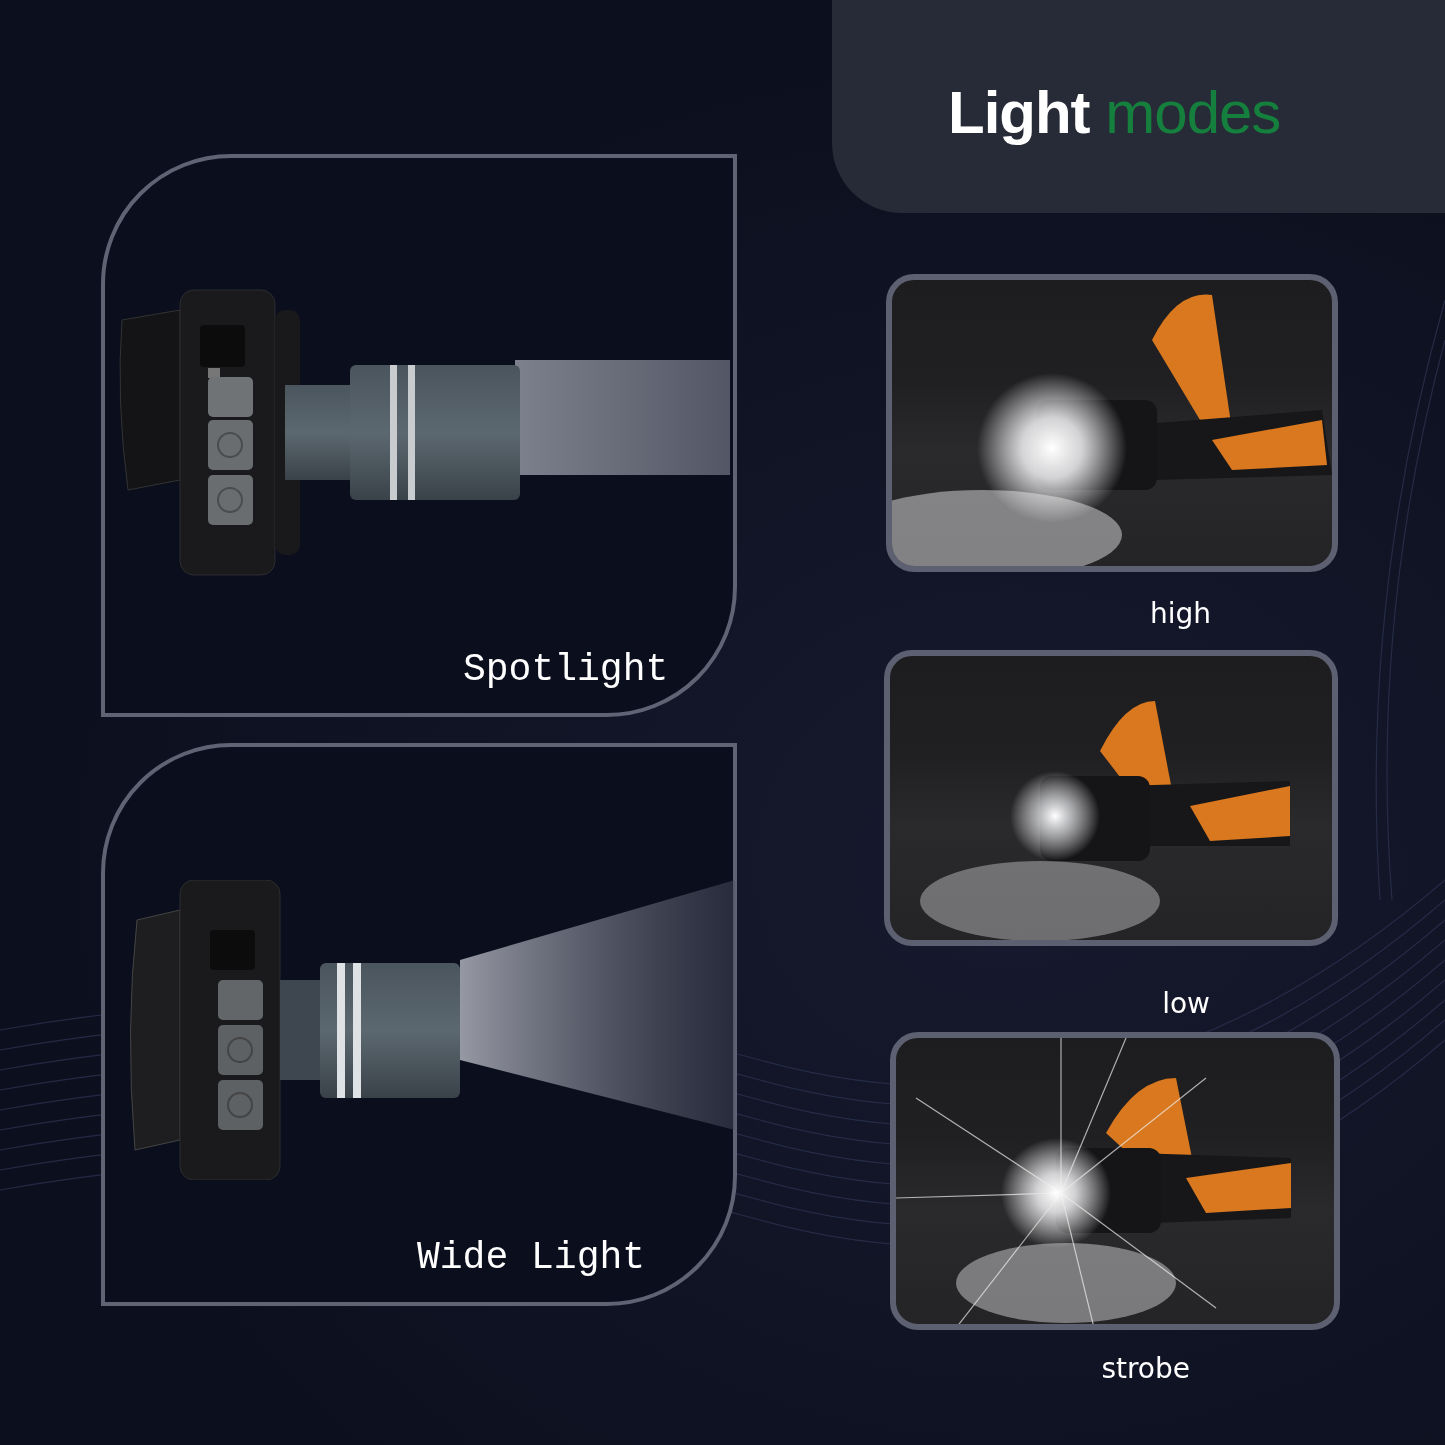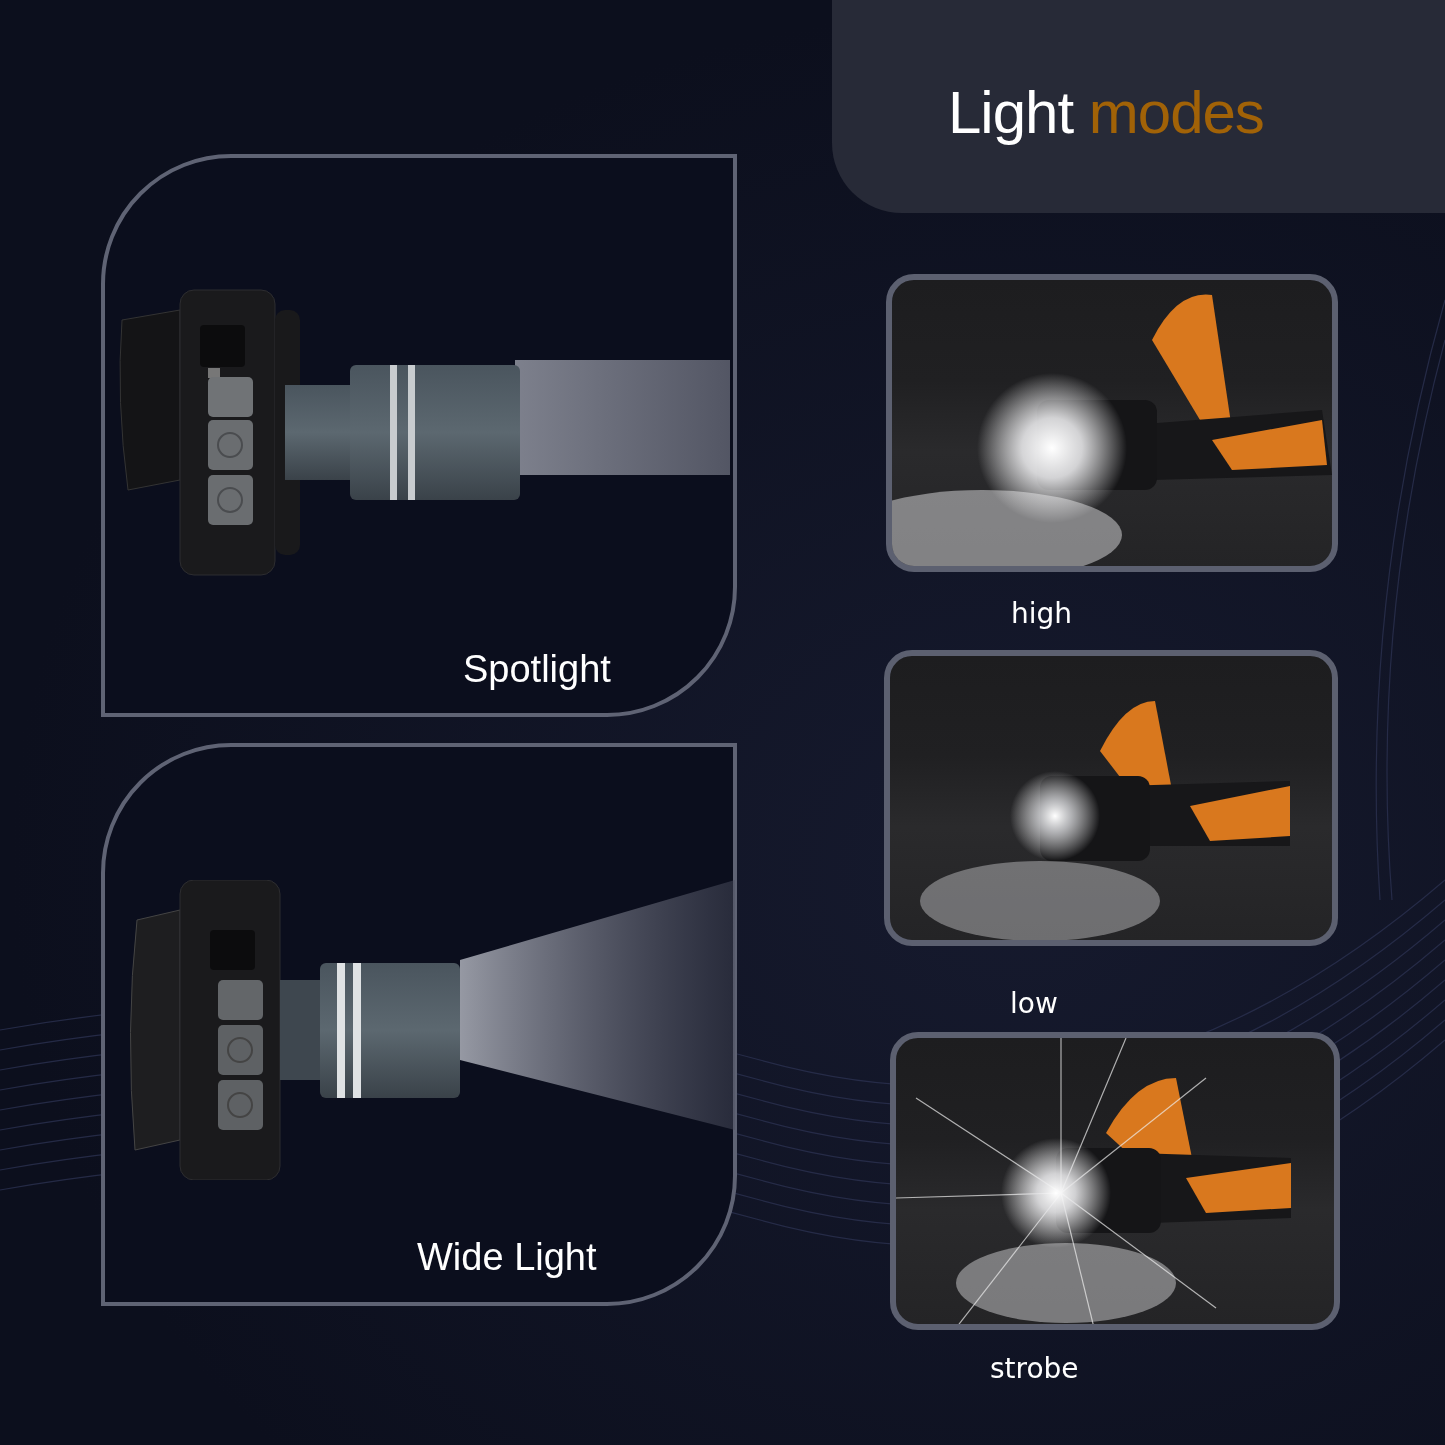--- a/index.html
+++ b/index.html
@@ -1,31 +1,31 @@
 <!DOCTYPE html>
 <html><head>
 <meta charset="utf-8">
 <style>
 *{margin:0;padding:0;box-sizing:border-box}
 body{width:1445px;height:1445px;overflow:hidden;background:#0d1020;font-family:"Liberation Sans",sans-serif;position:relative}
 .bg{position:absolute;inset:0;background:radial-gradient(ellipse at 70% 60%,#161a2e 0%,#0c0f1d 70%)}
 .lines{position:absolute;inset:0}
 .title-box{position:absolute;left:832px;top:0;width:613px;height:213px;background:#272a37;border-bottom-left-radius:70px}
 .title{position:absolute;left:948px;top:78px;font-size:60px;color:#fff;white-space:nowrap;letter-spacing:-1px}
-.title .b{font-weight:400}
-.title .l{font-weight:300;color:#a16207}
+.title .b{font-weight:700}
+.title .l{font-weight:300;color:#15803d}
 .frame{position:absolute;border:4px solid #5f6374;background:#0b0e1d;border-top-left-radius:130px;border-bottom-right-radius:130px}
 .frame1{left:101px;top:154px;width:636px;height:563px}
 .frame2{left:101px;top:743px;width:636px;height:563px}
-.flabel{position:absolute;color:#fff;font-size:38px;font-family:Liberation Sans, sans-serif;font-weight:400}
+.flabel{position:absolute;color:#fff;font-size:38px;font-family:Liberation Mono, monospace;font-weight:400}
 .photo{position:absolute;border:6px solid #5c6070;border-radius:28px;overflow:hidden;background:linear-gradient(180deg,#1d1d1f 0%,#202022 35%,#2a2a2c 60%,#242426 100%)}
 .p1{left:886px;top:274px;width:452px;height:298px}
 .p2{left:884px;top:650px;width:454px;height:296px}
 .p3{left:890px;top:1032px;width:450px;height:298px}
-.plabel{position:absolute;color:#fff;font-size:28px;font-family:"DejaVu Sans",sans-serif;text-align:left;width:200px}
+.plabel{position:absolute;color:#fff;font-size:28px;font-family:"DejaVu Sans",sans-serif;text-align:right;width:200px}
 svg{position:absolute}
 </style>
 </head>
 <body>
 
 <div class="bg"></div>
 <svg class="lines" width="1445" height="1445">
   <g stroke="#2b3150" stroke-width="1.2" fill="none" opacity="0.8">
     <path d="M0 1030 Q400 960 760 1060 T1445 880"></path>
     <path d="M0 1050 Q400 980 760 1080 T1445 900"></path>

